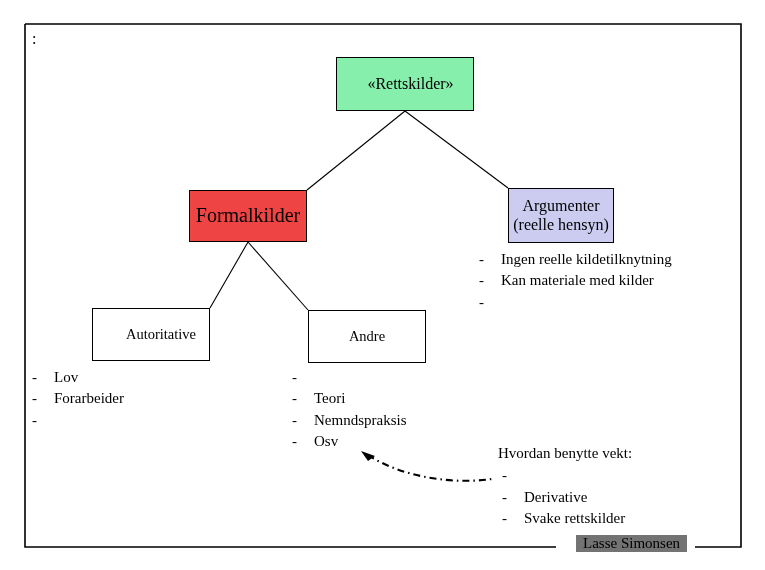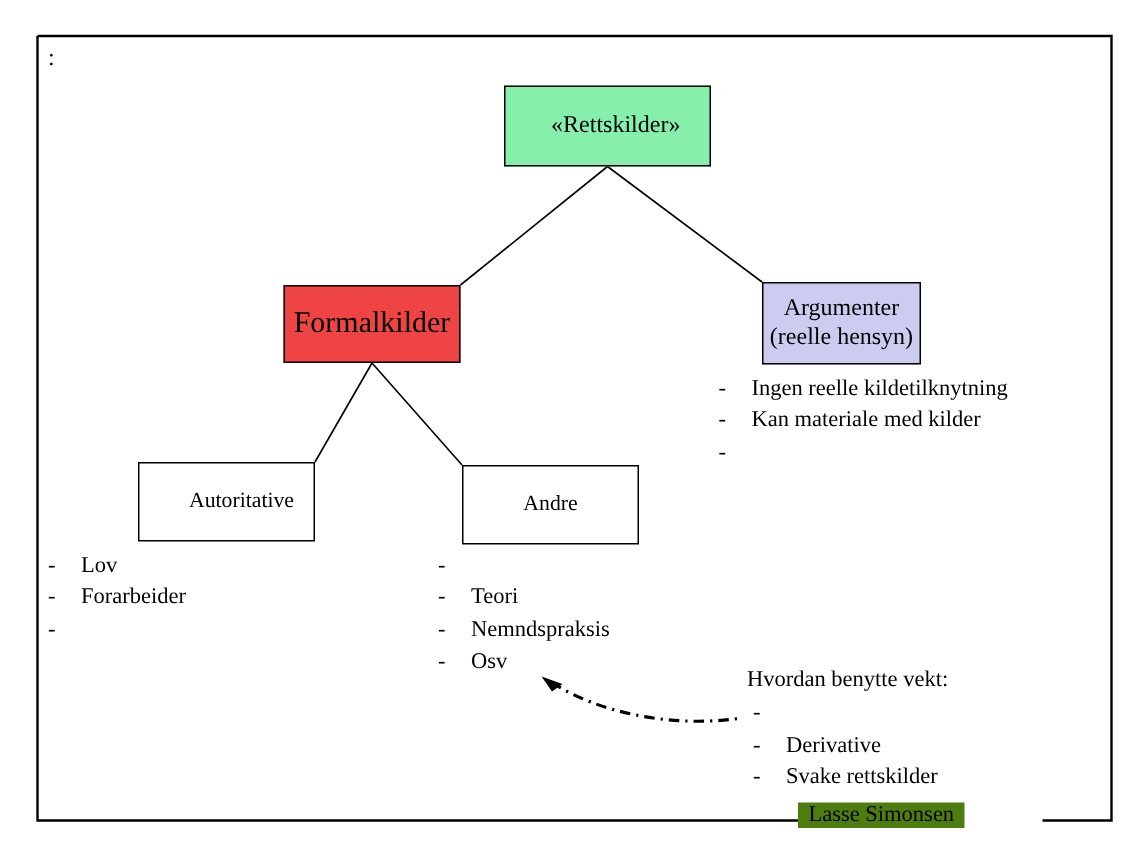--- a/index.html
+++ b/index.html
@@ -108,24 +108,24 @@
   #top-colon {
     position: absolute;
     left: 32px; top: 30px;
     font-size: 16px;
     color: #000000;
   }
 
   
   #signature {
     position: absolute;
-    left: 532px; top: 535px;
+    left: 576px; top: 535px;
     font-size: 15px;
     color: #000000;
-    background: #4d7c0f;
+    background: #737373;
     padding: 0 7px;
     white-space: nowrap;
   }
 </style>
 </head>
 <body>
 
 <div id="stage">
 
   <svg id="frame-svg" viewBox="0 0 765 570">

